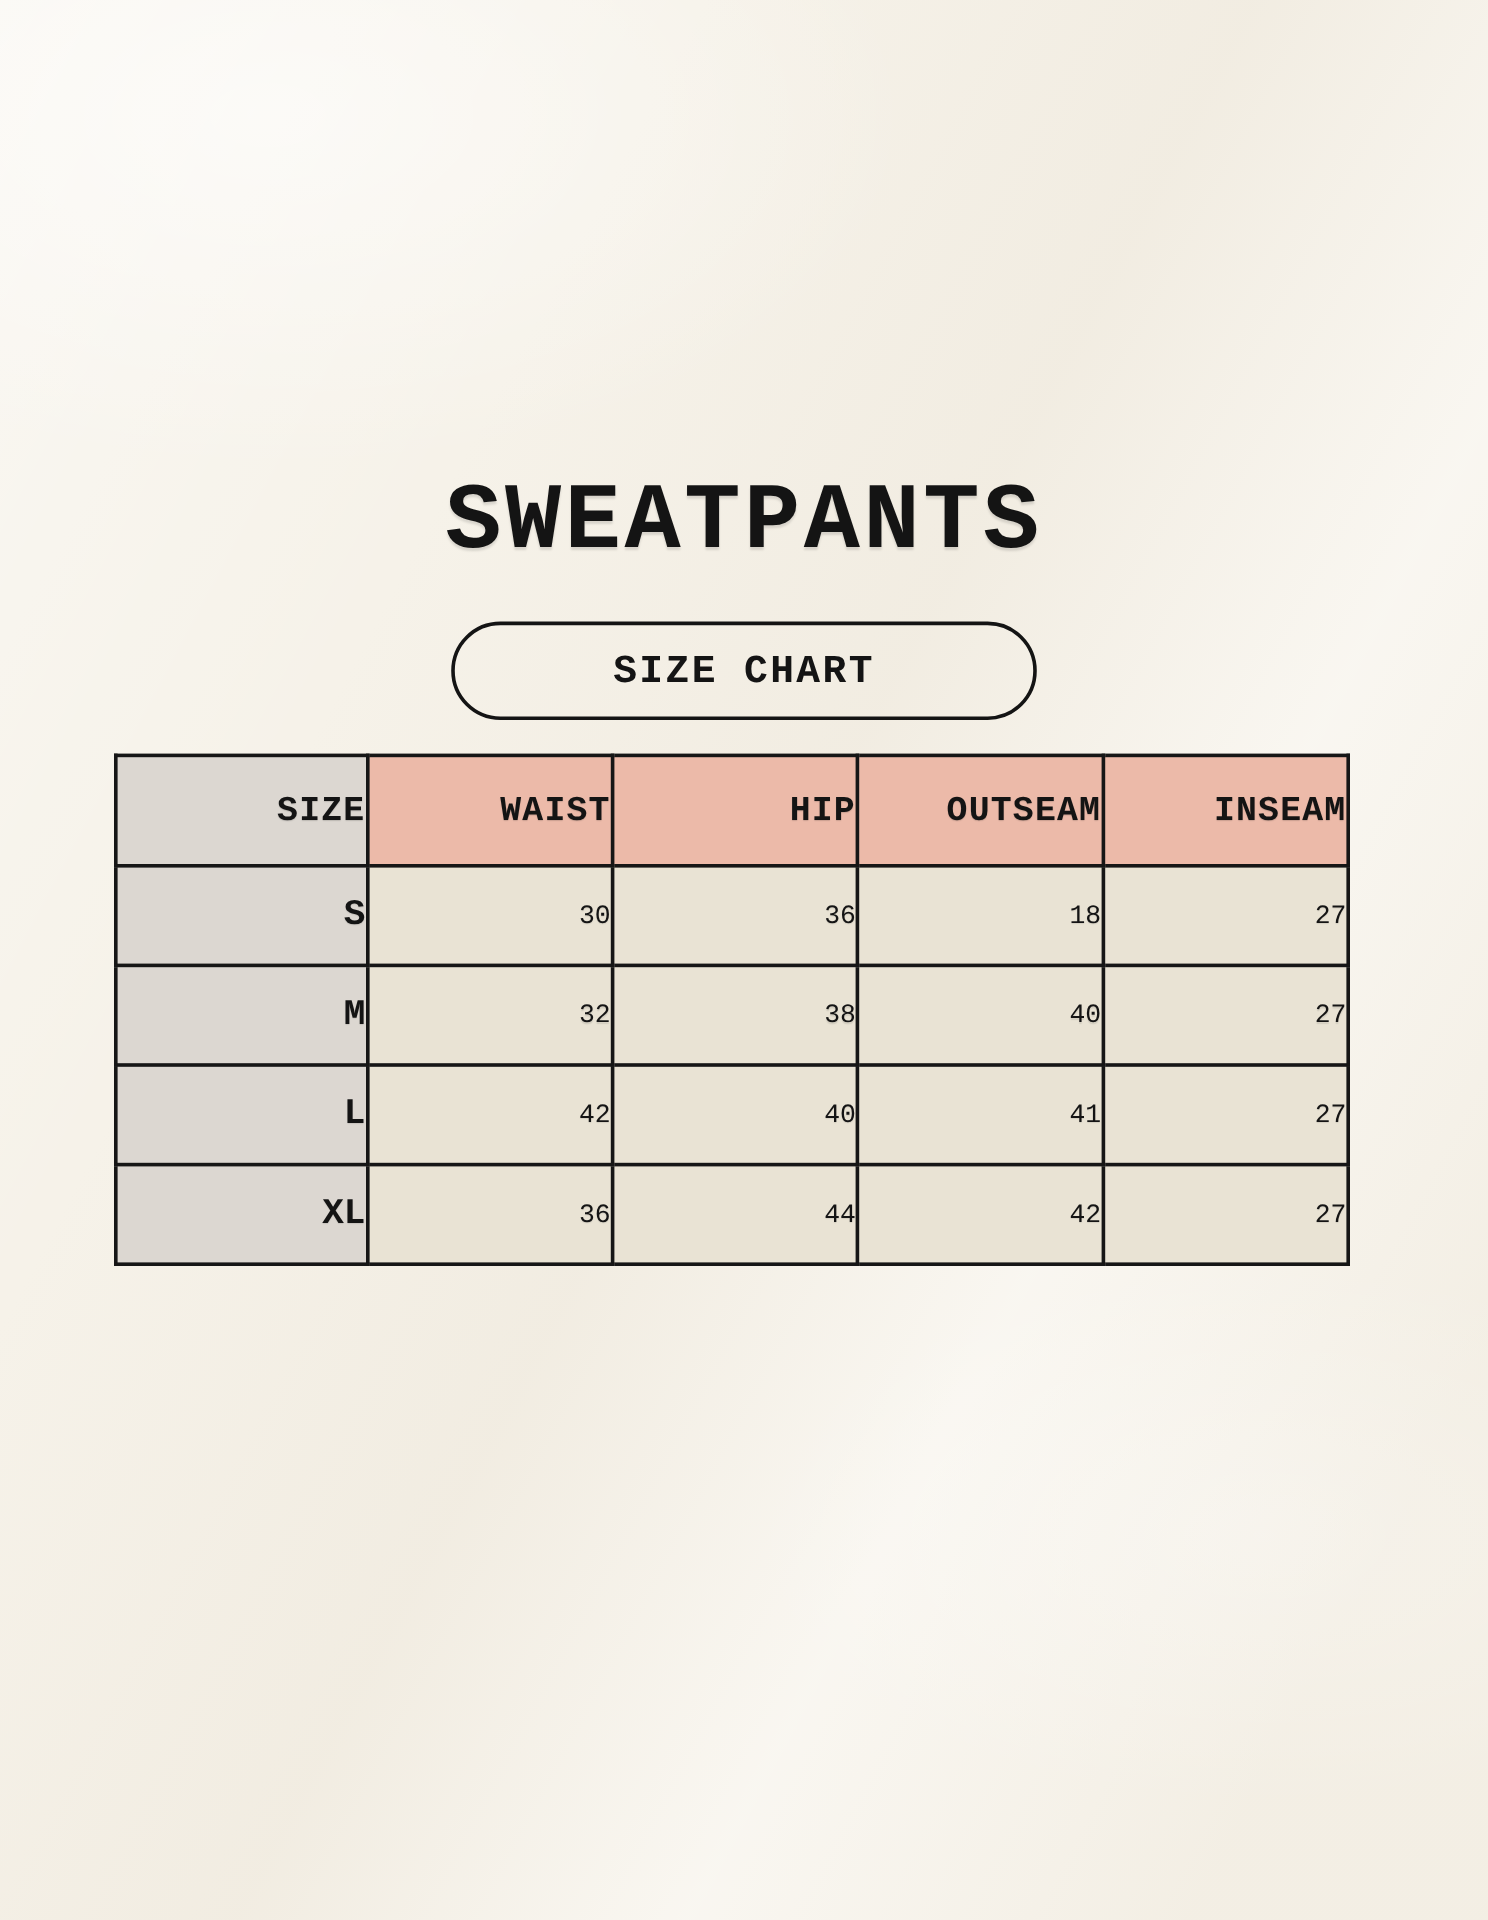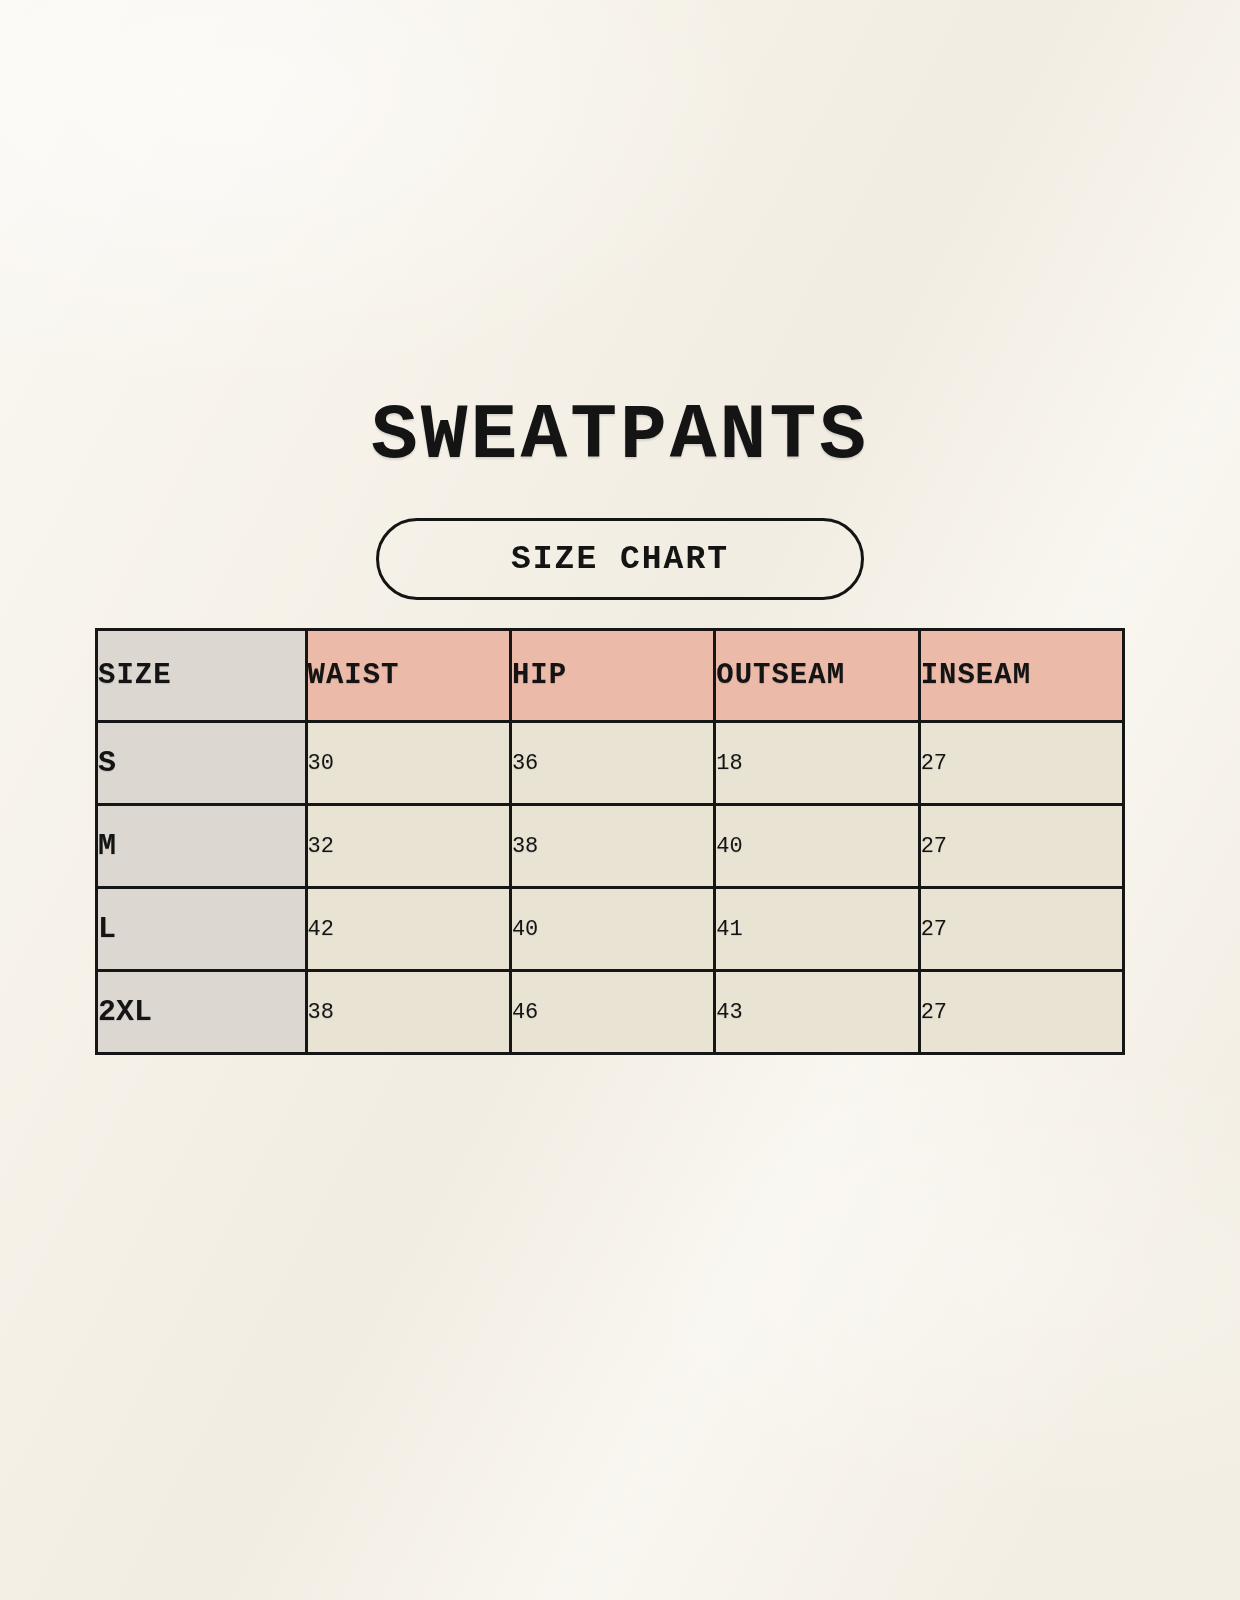--- a/index.html
+++ b/index.html
@@ -62,22 +62,23 @@
     top: 628px;
     left: 95px;
     width: 1030px;
     border-collapse: collapse;
     table-layout: fixed;
   }
 
   table.size-chart th,
   table.size-chart td {
     border: 3px solid var(--border, #161616);
-    text-align: left;
+    text-align: right;
     vertical-align: middle;
+    padding-left: 12px;
   }
 
   table.size-chart col.c-size { width: 20.4%; }
 
   table.size-chart thead th {
     height: 92px;
     font-size: 29px;
     font-weight: 700;
     letter-spacing: 1px;
     background: var(--header-bg, #ecbaa9);
@@ -158,23 +159,23 @@
         <td>27</td>
       </tr>
       <tr>
         <td class="size-cell">L</td>
         <td>42</td>
         <td>40</td>
         <td>41</td>
         <td>27</td>
       </tr>
       <tr>
-        <td class="size-cell">2XL</td>
-        <td>38</td>
-        <td>46</td>
-        <td>43</td>
+        <td class="size-cell">XL</td>
+        <td>36</td>
+        <td>44</td>
+        <td>42</td>
         <td>27</td>
       </tr>
     </tbody>
   </table>
 
 
 </div>
 
 </body></html>

